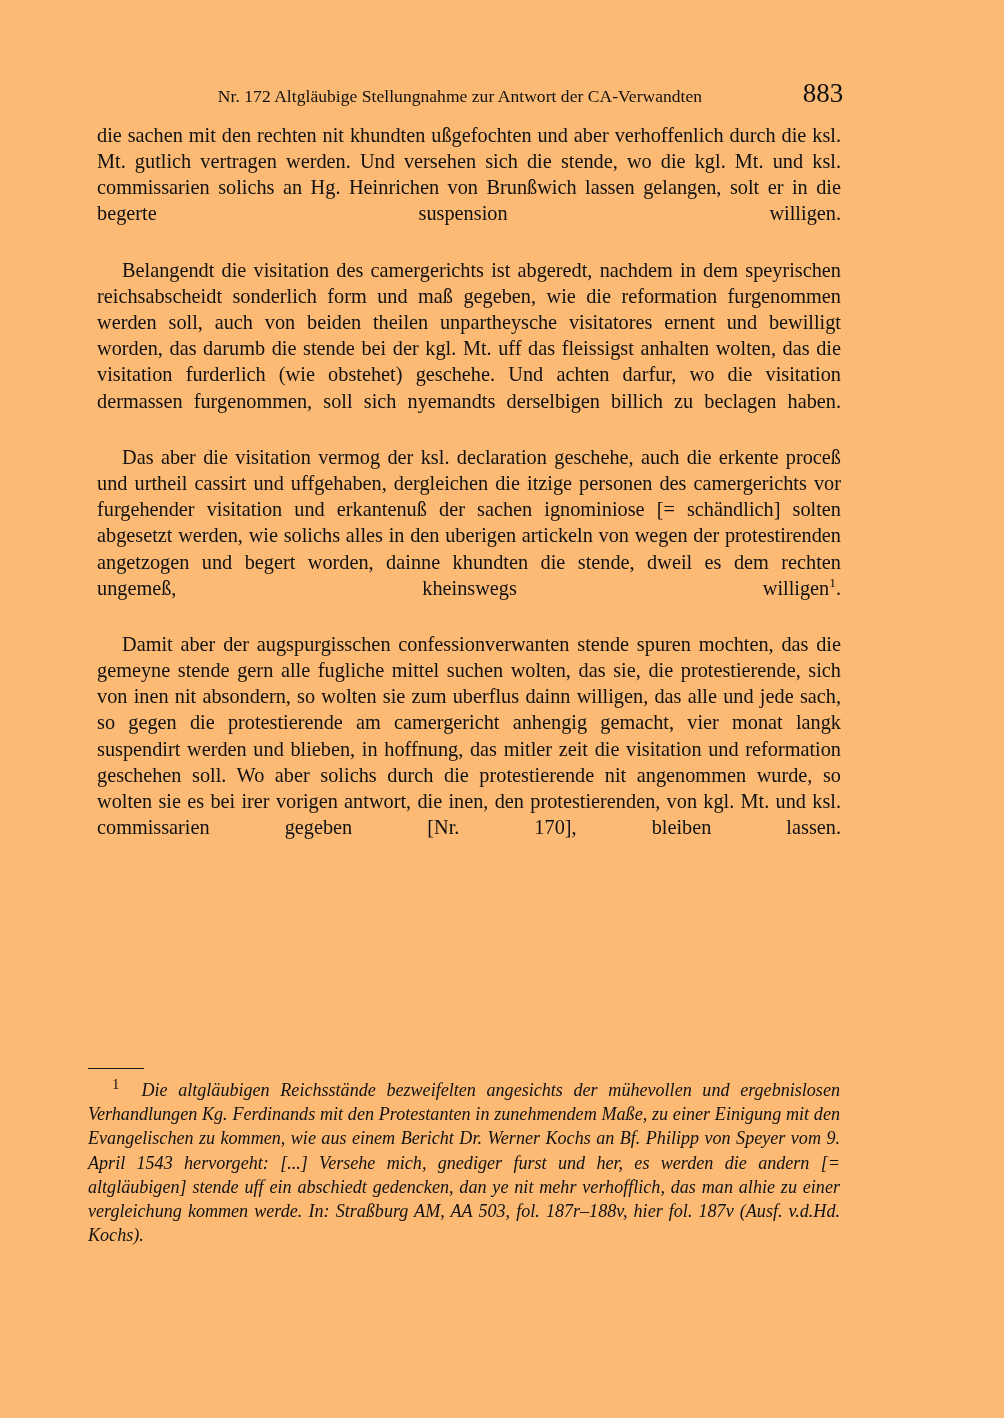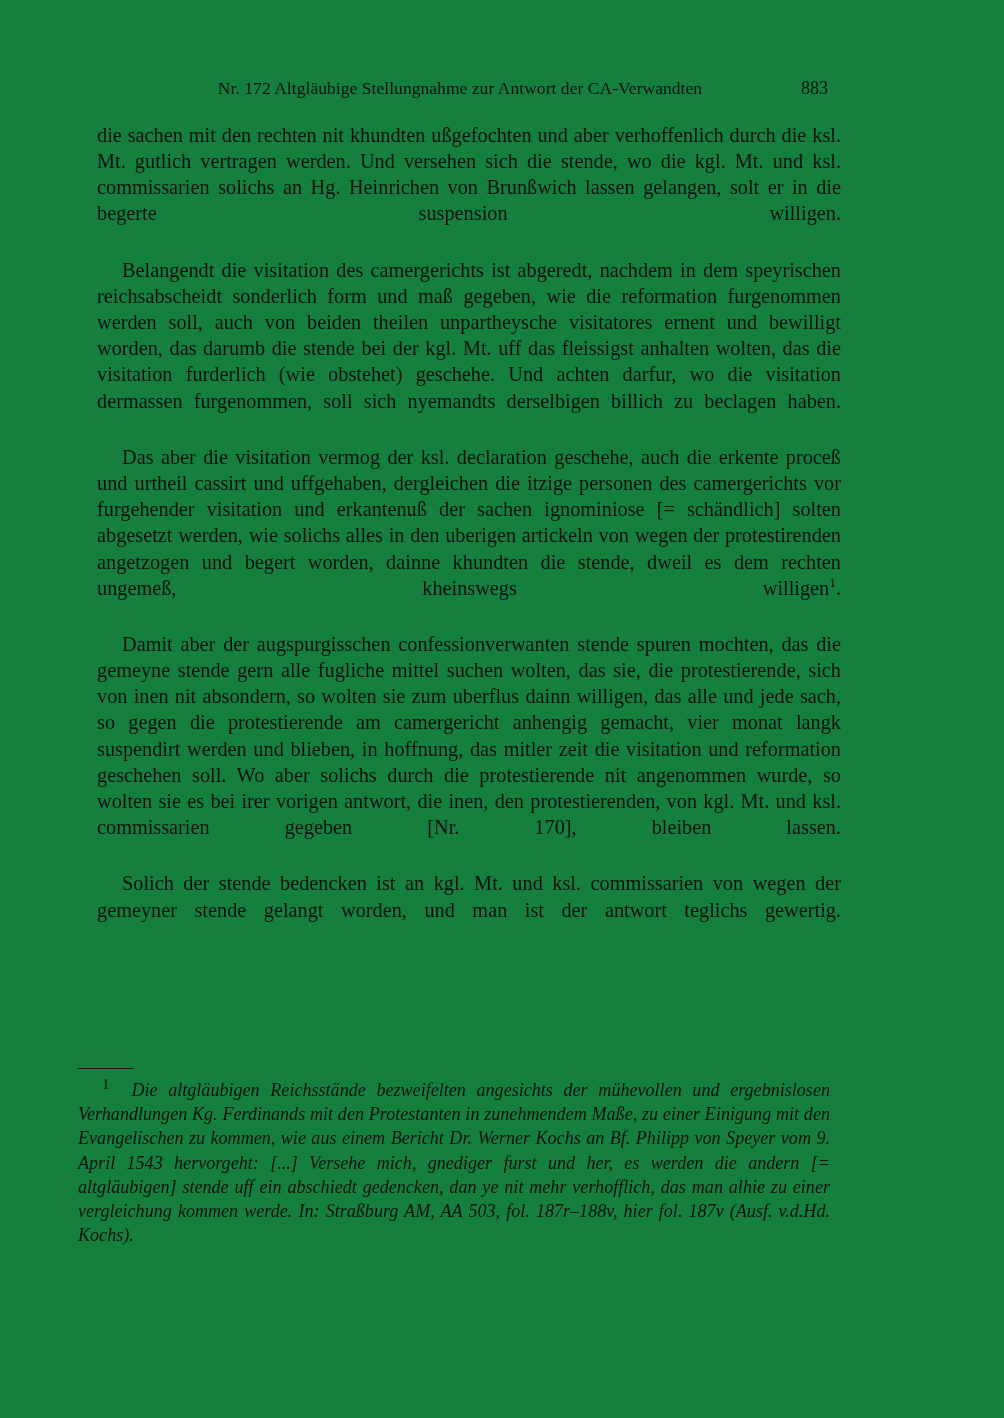--- a/index.html
+++ b/index.html
@@ -11,21 +11,21 @@
   body {
     font-family: "Liberation Serif", "DejaVu Serif", serif;
     color: #111111;
   }
 
   .page {
     position: relative;
     width: 1004px;
     height: 1418px;
     margin: 0 auto;
-    background: #15803d;
+    background: #fdba74;
     overflow: hidden;
     box-sizing: border-box;
   }
 
   
   .running-head {
     position: absolute;
     left: 93px;
     top: 78px;
     width: 752px;
@@ -36,22 +36,22 @@
   .running-head-title {
     flex: 1 1 auto;
     text-align: center;
     font-size: 17.5px;
     letter-spacing: 0.05px;
     white-space: nowrap;
     padding-left: 26px;
   }
   .running-head-folio {
     flex: 0 0 auto;
-    font-size: 18px;
-    text-align: left;
+    font-size: 27px;
+    text-align: center;
     min-width: 44px;
   }
 
   
   .body-text {
     position: absolute;
     left: 93px;
     top: 118px;
     width: 752px;
   }
@@ -80,21 +80,21 @@
   }
   sup.fn-ref {
     font-size: 0.66em;
     vertical-align: super;
     line-height: 0;
   }
 
   
   .footnote-zone {
     position: absolute;
-    left: 78px;
+    left: 88px;
     top: 1068px;
     width: 752px;
   }
   .footnote-rule {
     width: 56px;
     height: 0;
     border-top: 1.2px solid #1a1a1a;
     margin: 0 0 9px 0;
   }
   .footnote {
@@ -133,21 +133,20 @@
   <div class="running-head">
     <div class="running-head-title">Nr. 172 Altgläubige Stellungnahme zur Antwort der CA-Verwandten</div>
     <div class="running-head-folio">883</div>
   </div>
 
   <div class="body-text">
       <p>die sachen mit den rechten nit khundten ußgefochten und aber verhoffenlich durch die ksl. Mt. gutlich vertragen werden. Und versehen sich die stende, wo die kgl. Mt. und ksl. commissarien solichs an Hg. Heinrichen von Brunßwich lassen gelangen, solt er in die begerte suspension willigen.</p>
       <p class="indent">Belangendt die visitation des camergerichts ist abgeredt, nachdem in dem speyrischen reichsabscheidt sonderlich form und maß gegeben, wie die reformation furgenommen werden soll, auch von beiden theilen unpartheysche visitatores ernent und bewilligt worden, das darumb die stende bei der kgl. Mt. uff das fleissigst anhalten wolten, das die visitation furderlich (wie obstehet) geschehe. Und achten darfur, wo die visitation dermassen furgenommen, soll sich nyemandts derselbigen billich zu beclagen haben.</p>
       <p class="indent"><span>Das aber die visitation vermog der ksl. declaration geschehe, auch die erkente proceß und urtheil cassirt und uffgehaben, dergleichen die itzige personen des camergerichts vor furgehender visitation und erkantenuß der sachen ignominiose </span><span class="ital">[= schändlich]</span><span> solten abgesetzt werden, wie solichs alles in den uberigen artickeln von wegen der protestirenden angetzogen und begert worden, dainne khundten die stende, dweil es dem rechten ungemeß, kheinswegs willigen</span><sup class="fn-ref">1</sup><span>.</span></p>
       <p class="indent"><span>Damit aber der augspurgisschen confessionverwanten stende spuren mochten, das die gemeyne stende gern alle fugliche mittel suchen wolten, das sie, die protestierende, sich von inen nit absondern, so wolten sie zum uberflus dainn willigen, das alle und jede sach, so gegen die protestierende am camergericht anhengig gemacht, vier monat langk suspendirt werden und blieben, in hoffnung, das mitler zeit die visitation und reformation geschehen soll. Wo aber solichs durch die protestierende nit angenommen wurde, so wolten sie es bei irer vorigen antwort, die inen, den protestierenden, von kgl. Mt. und ksl. commissarien gegeben </span><span class="ital">[Nr. 170]</span><span>, bleiben lassen.</span></p>
-      <p class="indent">Solich der stende bedencken ist an kgl. Mt. und ksl. commissarien von wegen der gemeyner stende gelangt worden, und man ist der antwort teglichs gewertig.</p>
     </div>
 
   <div class="footnote-zone">
     <div class="footnote-rule"></div>
     <div class="footnote-list">
         <p class="footnote"><span class="fn-lead-left"></span><span class="fn-num">1</span><span class="fn-lead"></span><span class="ital">Die altgläubigen Reichsstände bezweifelten angesichts der mühevollen und ergebnislosen Verhandlungen Kg. Ferdinands mit den Protestanten in zunehmendem Maße, zu einer Einigung mit den Evangelischen zu kommen, wie aus einem Bericht Dr. Werner Kochs an Bf. Philipp von Speyer vom 9. April 1543 hervorgeht: [...]</span><span> Versehe mich, gnediger furst und her, es werden die andern </span><span class="ital">[= altgläubigen]</span><span> stende uff ein abschiedt gedencken, dan ye nit mehr verhofflich, das man alhie zu einer vergleichung kommen werde. </span><span class="ital">In: Straßburg AM, AA 503, fol. 187r–188v, hier fol. 187v (Ausf. v.d.Hd. Kochs).</span></p>
       </div>
   </div>
 
 </div>

